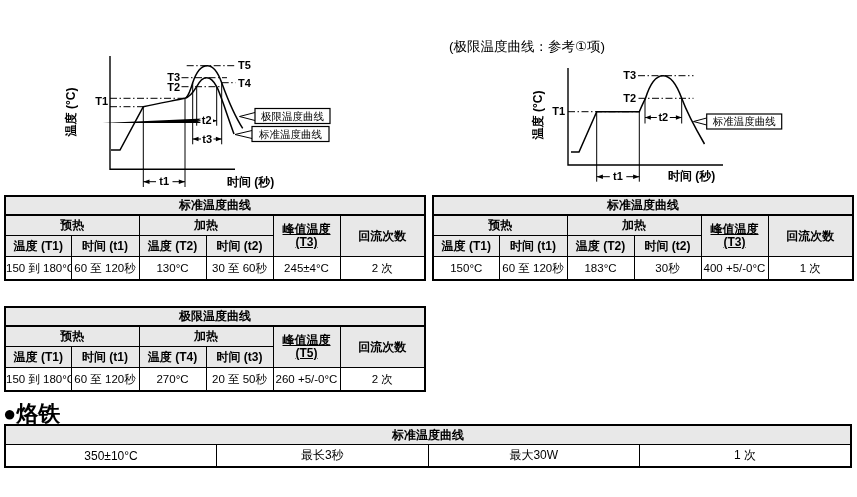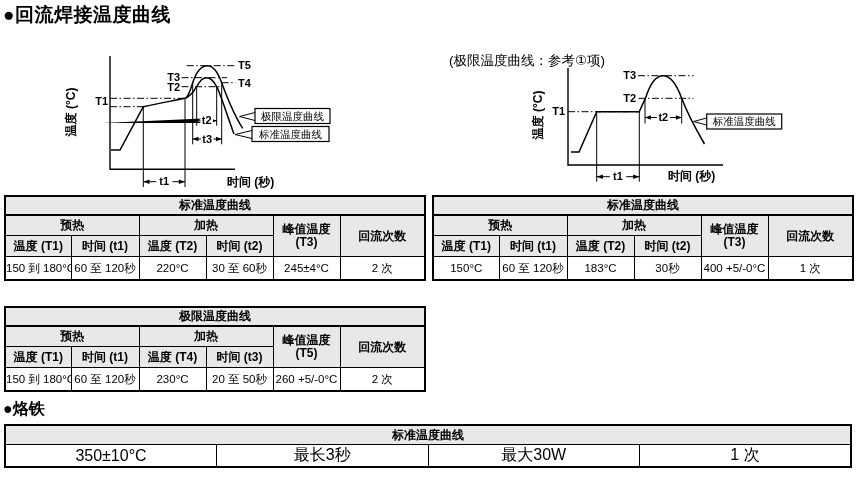--- a/index.html
+++ b/index.html
@@ -13,47 +13,46 @@
   
   table{border-collapse:collapse;table-layout:fixed;}
   .rtable{position:absolute;width:420px;border:2px solid #000;}
   .rtable td{border:1px solid #000;text-align:center;vertical-align:middle;
              padding:0;white-space:nowrap;overflow:hidden;}
   .hd{background:var(--hbg);font-weight:bold;font-size:12px;}
   .ttl td{height:17px;border-bottom:2px solid #000;}
   .grp td{height:19px;}
   .sub td{height:20px;text-align:center;}
   .dat td{height:22px;font-size:11.5px;background:#fff;}
-  .peak{line-height:13px;}
+  .peak{line-height:13px;text-decoration:underline;}
   
   .itable{position:absolute;width:848px;border:2px solid #000;}
   .itable td{border:1px solid #000;text-align:center;vertical-align:middle;
              padding:0;white-space:nowrap;}
   .itable .ttl td{height:18px;}
   .itable .sub td{height:20px;}
-  .itable .dat td{height:21px;font-size:16px;background:#fff;}
+  .itable .dat td{height:21px;font-size:12px;background:#fff;}
   
   .ax{stroke:#000;stroke-width:1.4;fill:none;}
   .cv{stroke:#000;stroke-width:1.5;fill:none;}
   .tl{stroke:#000;stroke-width:1;fill:none;}
   .dd{stroke:#000;stroke-width:1;fill:none;stroke-dasharray:7 2.5 1.5 2.5;}
   .ah{fill:#000;stroke:none;}
   .wr{fill:#fff;stroke:none;}
   .cob{fill:#fff;stroke:#000;stroke-width:1.2;}
   svg text{font-size:11px;font-weight:bold;fill:#000;}
   svg .cotext{font-size:10.5px;font-weight:normal;}
   svg .albl{font-size:12px;}
 </style>
 </head>
 <body>
 
 <div class="page">
 
-  <div class="abs h-main" style="left:3px;top:2px;">●回流焊接温度曲线</div>
-  <div class="abs h-note" style="left:449px;top:38px;margin-top:14px;">(极限温度曲线：参考①项)</div>
+  <div class="abs h-note" style="left:449px;top:38px;">(极限温度曲线：参考①项)</div>
 
   <svg class="abs" style="left:15px;top:48px;" width="340" height="142" viewBox="0 0 340 142">
     <path class="ax" d="M95,8 V121.3 H220"></path>
     <g>
       <path class="dd" d="M95,50.3 H170"></path>
       <path class="dd" d="M95,58.7 H128.3"></path>
       <path class="dd" d="M166.5,29.7 H212"></path>
       <path class="dd" d="M166.5,38.7 H206"></path>
       <path class="dd" d="M171.7,17.7 H220.5"></path>
       <path class="dd" d="M206.7,34.7 H220.5"></path>
@@ -171,21 +170,21 @@
     </tr>
     <tr class="sub">
       <td class="hd">温度 (T1)</td>
       <td class="hd">时间 (t1)</td>
       <td class="hd">温度 (T2)</td>
       <td class="hd">时间 (t2)</td>
     </tr>
     <tr class="dat">
       <td>150 到 180°C</td>
       <td>60 至 120秒</td>
-      <td>220°C</td>
+      <td>130°C</td>
       <td>30 至 60秒</td>
       <td>245±4°C</td>
       <td>2 次</td>
     </tr>
   </tbody>
     </table>
 
   <table class="rtable" style="left:4px;top:306px;">
     <colgroup>
         <col style="width:66px">
@@ -209,21 +208,21 @@
     </tr>
     <tr class="sub">
       <td class="hd">温度 (T1)</td>
       <td class="hd">时间 (t1)</td>
       <td class="hd">温度 (T4)</td>
       <td class="hd">时间 (t3)</td>
     </tr>
     <tr class="dat">
       <td>150 到 180°C</td>
       <td>60 至 120秒</td>
-      <td>230°C</td>
+      <td>270°C</td>
       <td>20 至 50秒</td>
       <td>260 +5/-0°C</td>
       <td>2 次</td>
     </tr>
   </tbody>
     </table>
 
   <table class="rtable" style="left:432px;top:195px;">
     <colgroup>
         <col style="width:66px">
@@ -255,21 +254,21 @@
       <td>150°C</td>
       <td>60 至 120秒</td>
       <td>183°C</td>
       <td>30秒</td>
       <td>400 +5/-0°C</td>
       <td>1 次</td>
     </tr>
   </tbody>
     </table>
 
-  <div class="abs" style="left:3px;top:399px;font-size:16px;font-weight:bold;">●烙铁</div>
+  <div class="abs" style="left:3px;top:399px;font-size:22px;font-weight:bold;">●烙铁</div>
 
   <table class="itable" style="left:4px;top:424px;">
     <colgroup>
         <col style="width:25%">
         <col style="width:25%">
         <col style="width:25%">
         <col style="width:25%">
       </colgroup>
     <tbody>
         <tr class="ttl">

